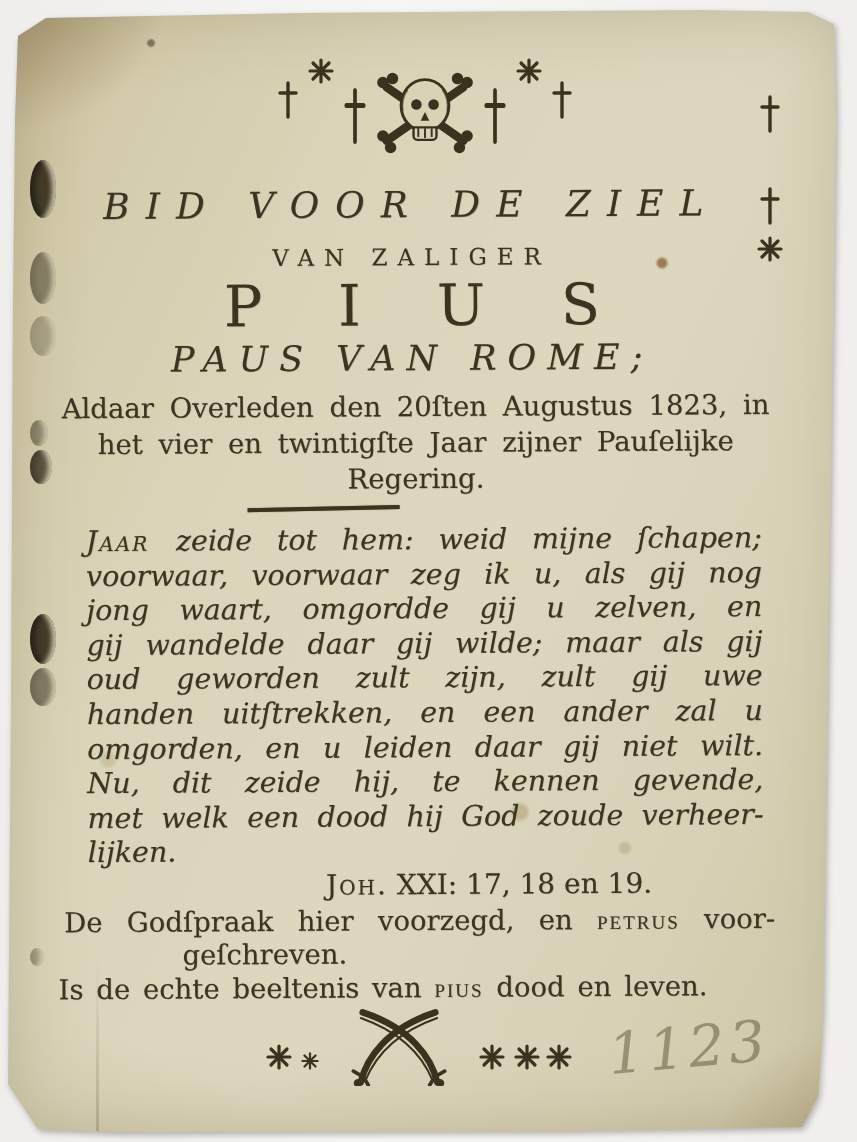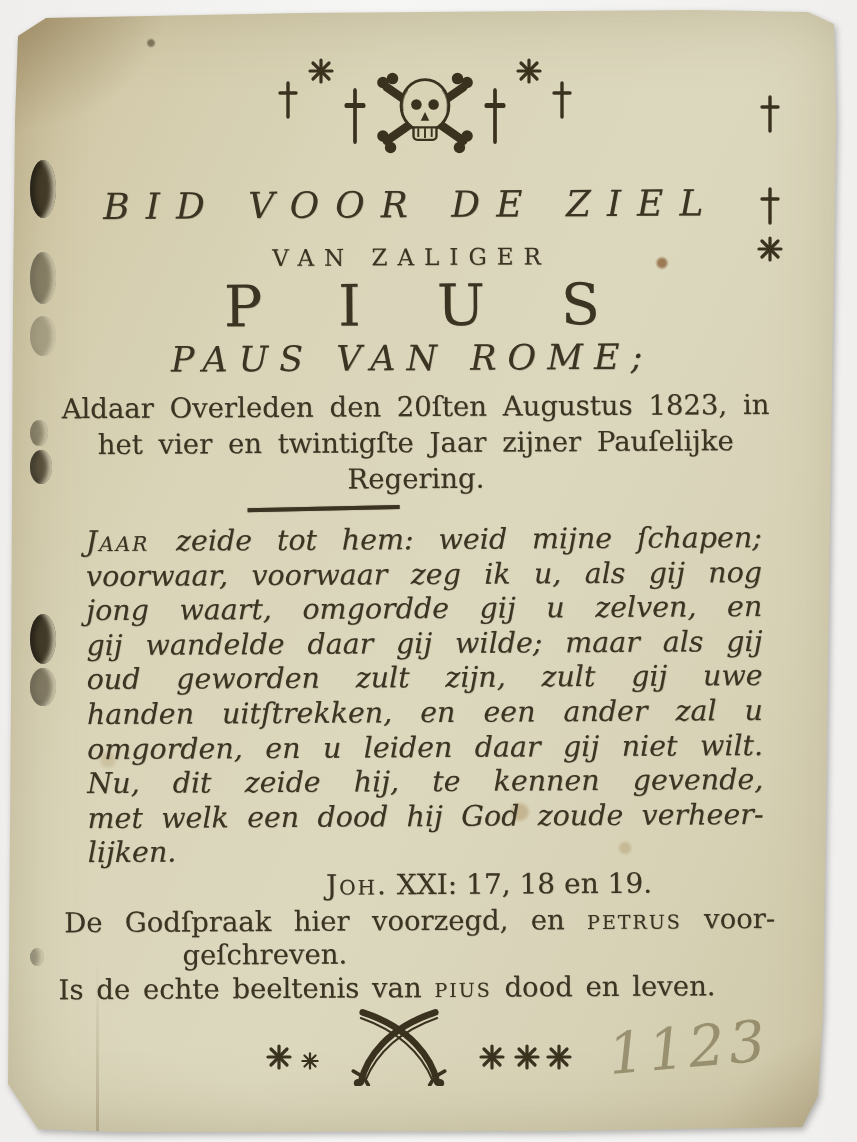--- a/index.html
+++ b/index.html
@@ -70,21 +70,21 @@
   .t-verse{position:absolute;top:523px;left:86px;width:676px;font-style:italic;
     font-size:28.5px;line-height:34.6px;}
   .t-verse .tline{text-align:justify;text-align-last:justify;}
   .t-verse .tline.last{text-align-last:left;}
   .t-ref{position:absolute;top:868px;left:324px;font-size:28px;}
   .t-closing1{position:absolute;top:903px;left:62px;right:84px;font-size:27.5px;
     line-height:34px;text-align:justify;text-align-last:justify;}
   .t-closing1b{position:absolute;top:937px;left:180px;font-size:27.5px;}
   .t-closing2{position:absolute;top:971px;left:56px;right:80px;font-size:27.5px;word-spacing:4px;}
   .sc{font-variant:small-caps;letter-spacing:2px;}
-  .sc-low{font-variant:small-caps;text-transform:lowercase;letter-spacing:2px;}
+  .sc-low{font-variant:small-caps;text-transform:lowercase;letter-spacing:2px;font-family:Liberation Serif, serif;}
   .handnum{position:absolute;top:1014px;left:608px;font-size:57px;font-style:italic;
     color:rgba(104,92,58,.55);transform:rotate(-5deg);letter-spacing:4px;
     font-family:"DejaVu Serif","Liberation Serif",serif;text-shadow:none;}
   svg .ink{stroke:#3a321f;}
 </style>
 </head>
 <body>
 
 <div class="card-wrap">
   <div class="card">

